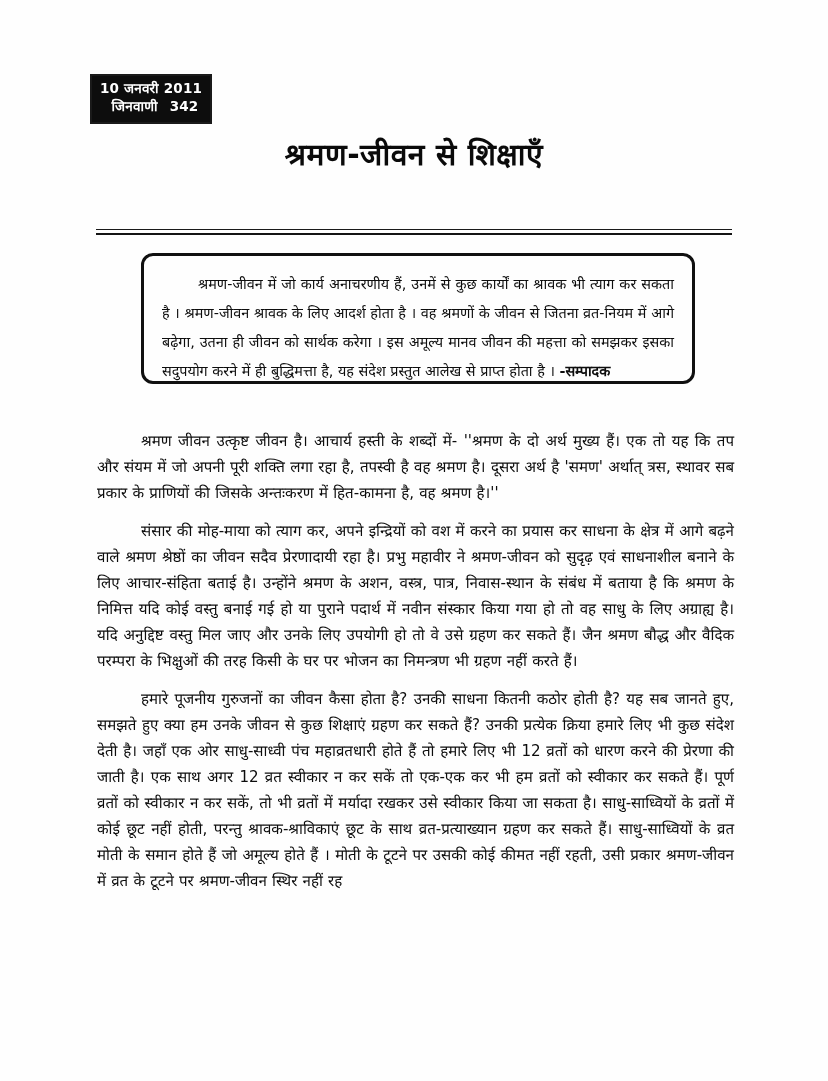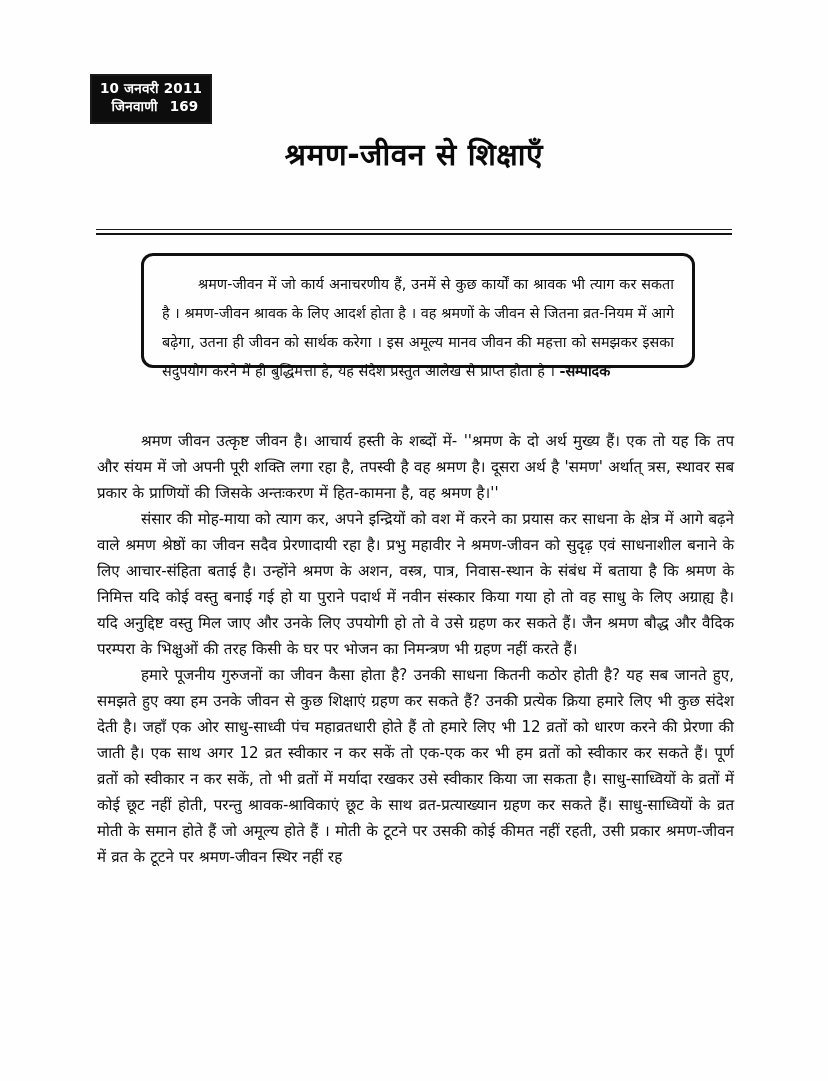--- a/index.html
+++ b/index.html
@@ -99,21 +99,21 @@
     height: 2px;
     background: #141414;
   }
 
   
   .abstract {
     position: absolute;
     left: 141px;
     top: 253px;
     width: 554px;
-    height: 115px;
+    height: 131px;
     border: 3px solid #101010;
     border-radius: 12px;
     box-sizing: border-box;
     padding: 14px 18px 10px 18px;
   }
   .abstract p {
     margin: 0;
     font-family: "DejaVu Sans", sans-serif;
     font-size: 14.4px;
     line-height: 29px;
@@ -141,21 +141,21 @@
     text-align: justify;
     text-indent: 44px;
     color: #0c0c0c;
     word-spacing: 0.4px;
   }
   .body-col p.tight {
     text-align: justify;
     text-align-last: left;
   }
   .body-col p + p {
-    margin-top: 0px;
+    margin-top: 12px;
   }
 
   
   .footer {
     position: absolute;
     left: 32px;
     right: 32px;
     top: 1040px;
     display: flex;
     justify-content: space-between;
@@ -177,21 +177,21 @@
 </style>
 </head>
 <body>
 
 <div class="page">
 
   <div class="masthead">
     <div class="masthead-line">10 जनवरी 2011</div>
     <div class="masthead-line second">
       <span>जिनवाणी</span>
-      <span>169</span>
+      <span>342</span>
     </div>
   </div>
 
   <div class="title">श्रमण-जीवन से शिक्षाएँ</div>
 
   <div class="rule-wrap">
     <div class="rule-thin"></div>
     <div class="rule-gap"></div>
     <div class="rule-thick"></div>
   </div>

